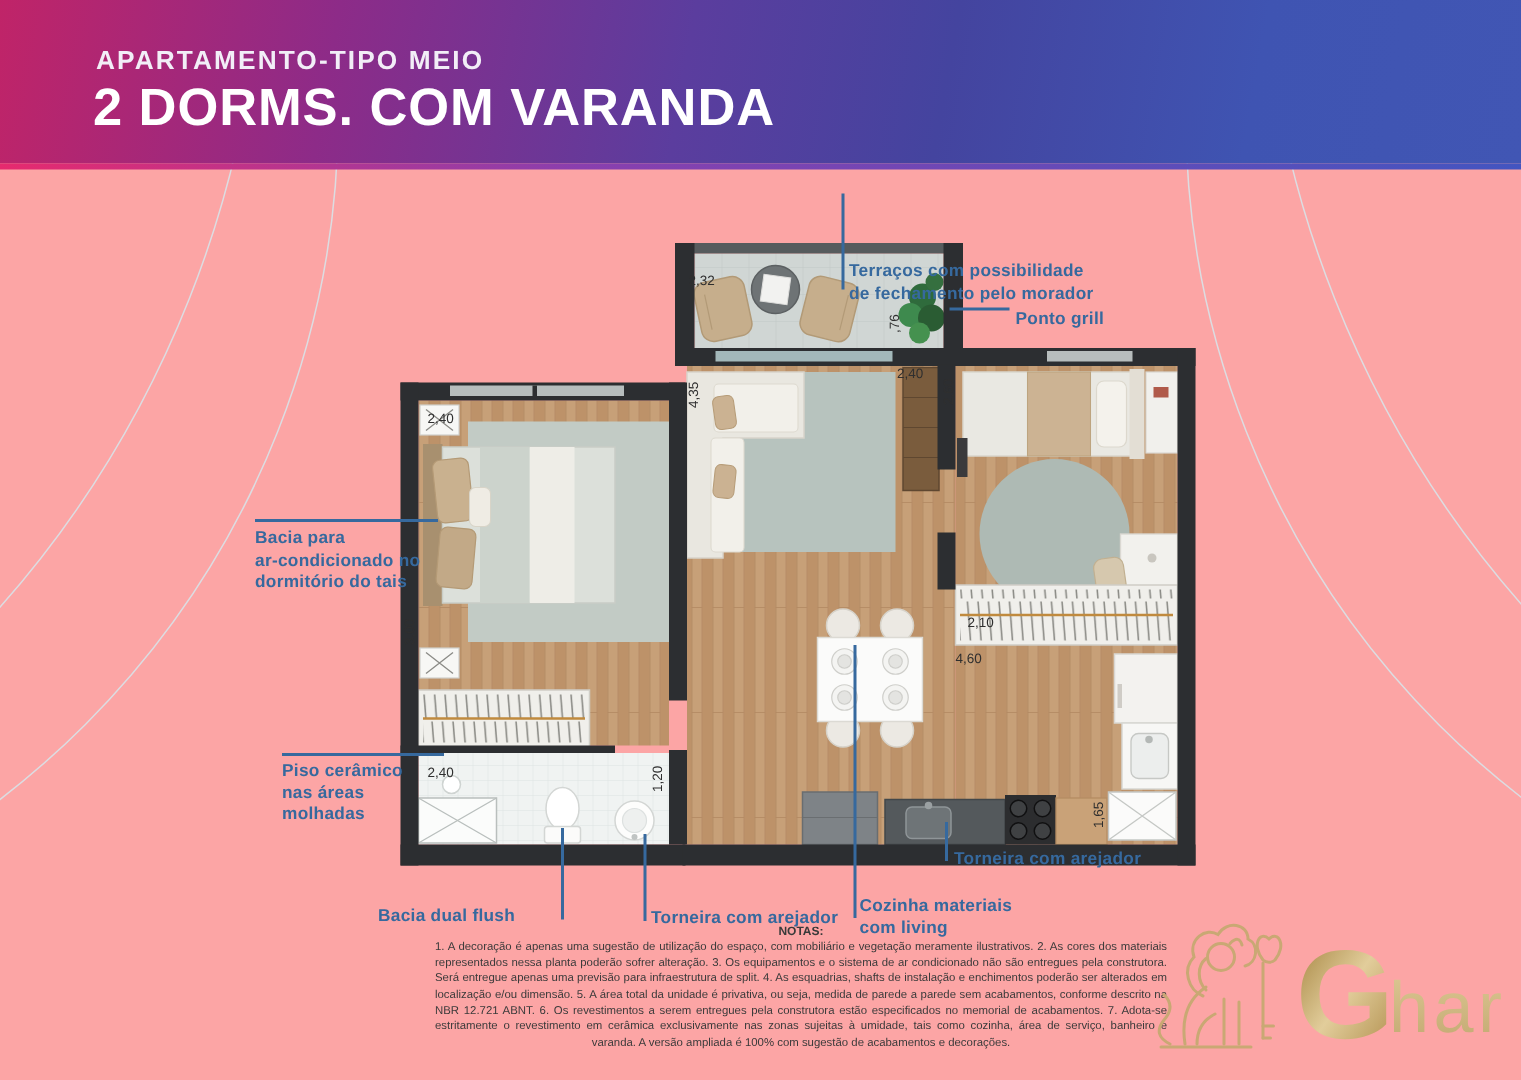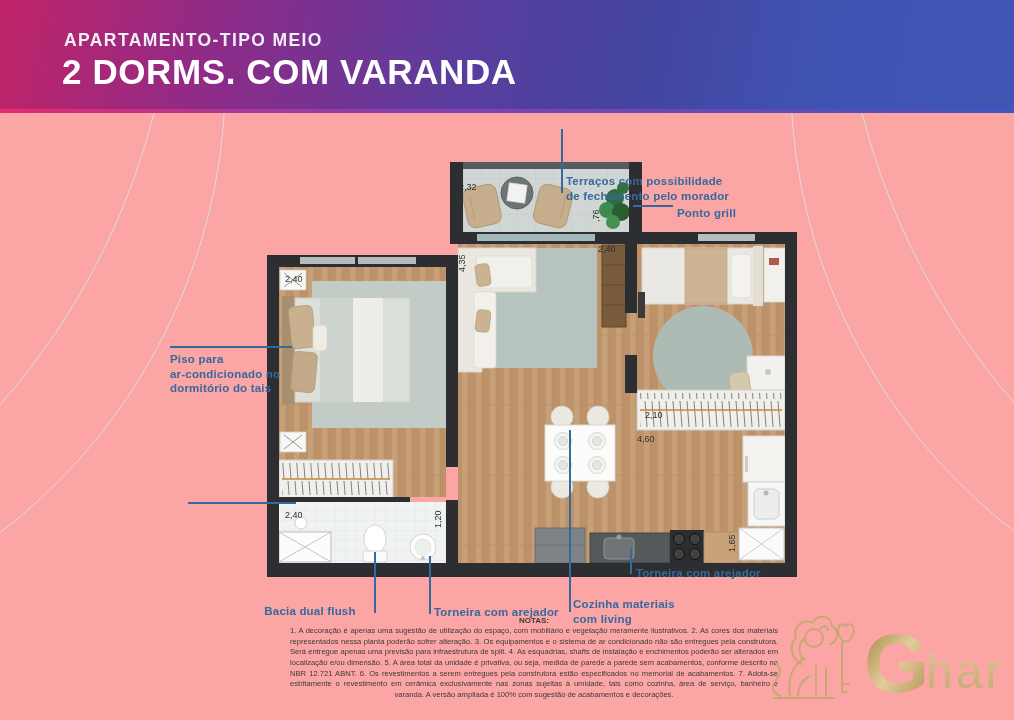--- a/index.html
+++ b/index.html
@@ -287,25 +287,30 @@
   <div class="cline" style="left:429px;top:556px;width:1.5px;height:58px;"></div>
   <div class="cline" style="left:569px;top:430px;width:1.5px;height:182px;"></div>
   <div class="cline" style="left:630px;top:548px;width:1.5px;height:26px;"></div>
 
   <div class="callout" style="left:566px;top:126px;margin-top:48px;">
     <div>Terraços com possibilidade</div>
     <div>de fechamento pelo morador</div>
   </div>
   <div class="callout" style="left:677px;top:206px;">Ponto grill</div>
   <div class="callout" style="left:170px;top:352px;">
-    <div>Piso para</div>
+    <div>Bacia para</div>
     <div>ar-condicionado no</div>
     <div>dormitório do tais</div>
   </div>
-  <div class="callout" style="left:252px;top:604px;width:116px;text-align:center;">Bacia dual flush</div>
+  <div class="callout" style="left:188px;top:507px;">
+    <div>Piso cerâmico</div>
+    <div>nas áreas</div>
+    <div>molhadas</div>
+  </div>
+  <div class="callout" style="left:252px;top:604px;width:116px;text-align:left;">Bacia dual flush</div>
   <div class="callout" style="left:434px;top:605px;">Torneira com arejador</div>
   <div class="callout" style="left:573px;top:597px;">
     <div>Cozinha materiais</div>
     <div>com living</div>
   </div>
   <div class="callout" style="left:636px;top:566px;">Torneira com arejador</div>
 
   <div id="notes">
     <div class="nh">NOTAS:</div>
     <div class="nb">1. A decoração é apenas uma sugestão de utilização do espaço, com mobiliário e vegetação meramente ilustrativos. 2. As cores dos materiais representados nessa planta poderão sofrer alteração. 3. Os equipamentos e o sistema de ar condicionado não são entregues pela construtora. Será entregue apenas uma previsão para infraestrutura de split. 4. As esquadrias, shafts de instalação e enchimentos poderão ser alterados em localização e/ou dimensão. 5. A área total da unidade é privativa, ou seja, medida de parede a parede sem acabamentos, conforme descrito na NBR 12.721 ABNT. 6. Os revestimentos a serem entregues pela construtora estão especificados no memorial de acabamentos. 7. Adota-se estritamente o revestimento em cerâmica exclusivamente nas zonas sujeitas à umidade, tais como cozinha, área de serviço, banheiro e varanda. A versão ampliada é 100% com sugestão de acabamentos e decorações.</div>

